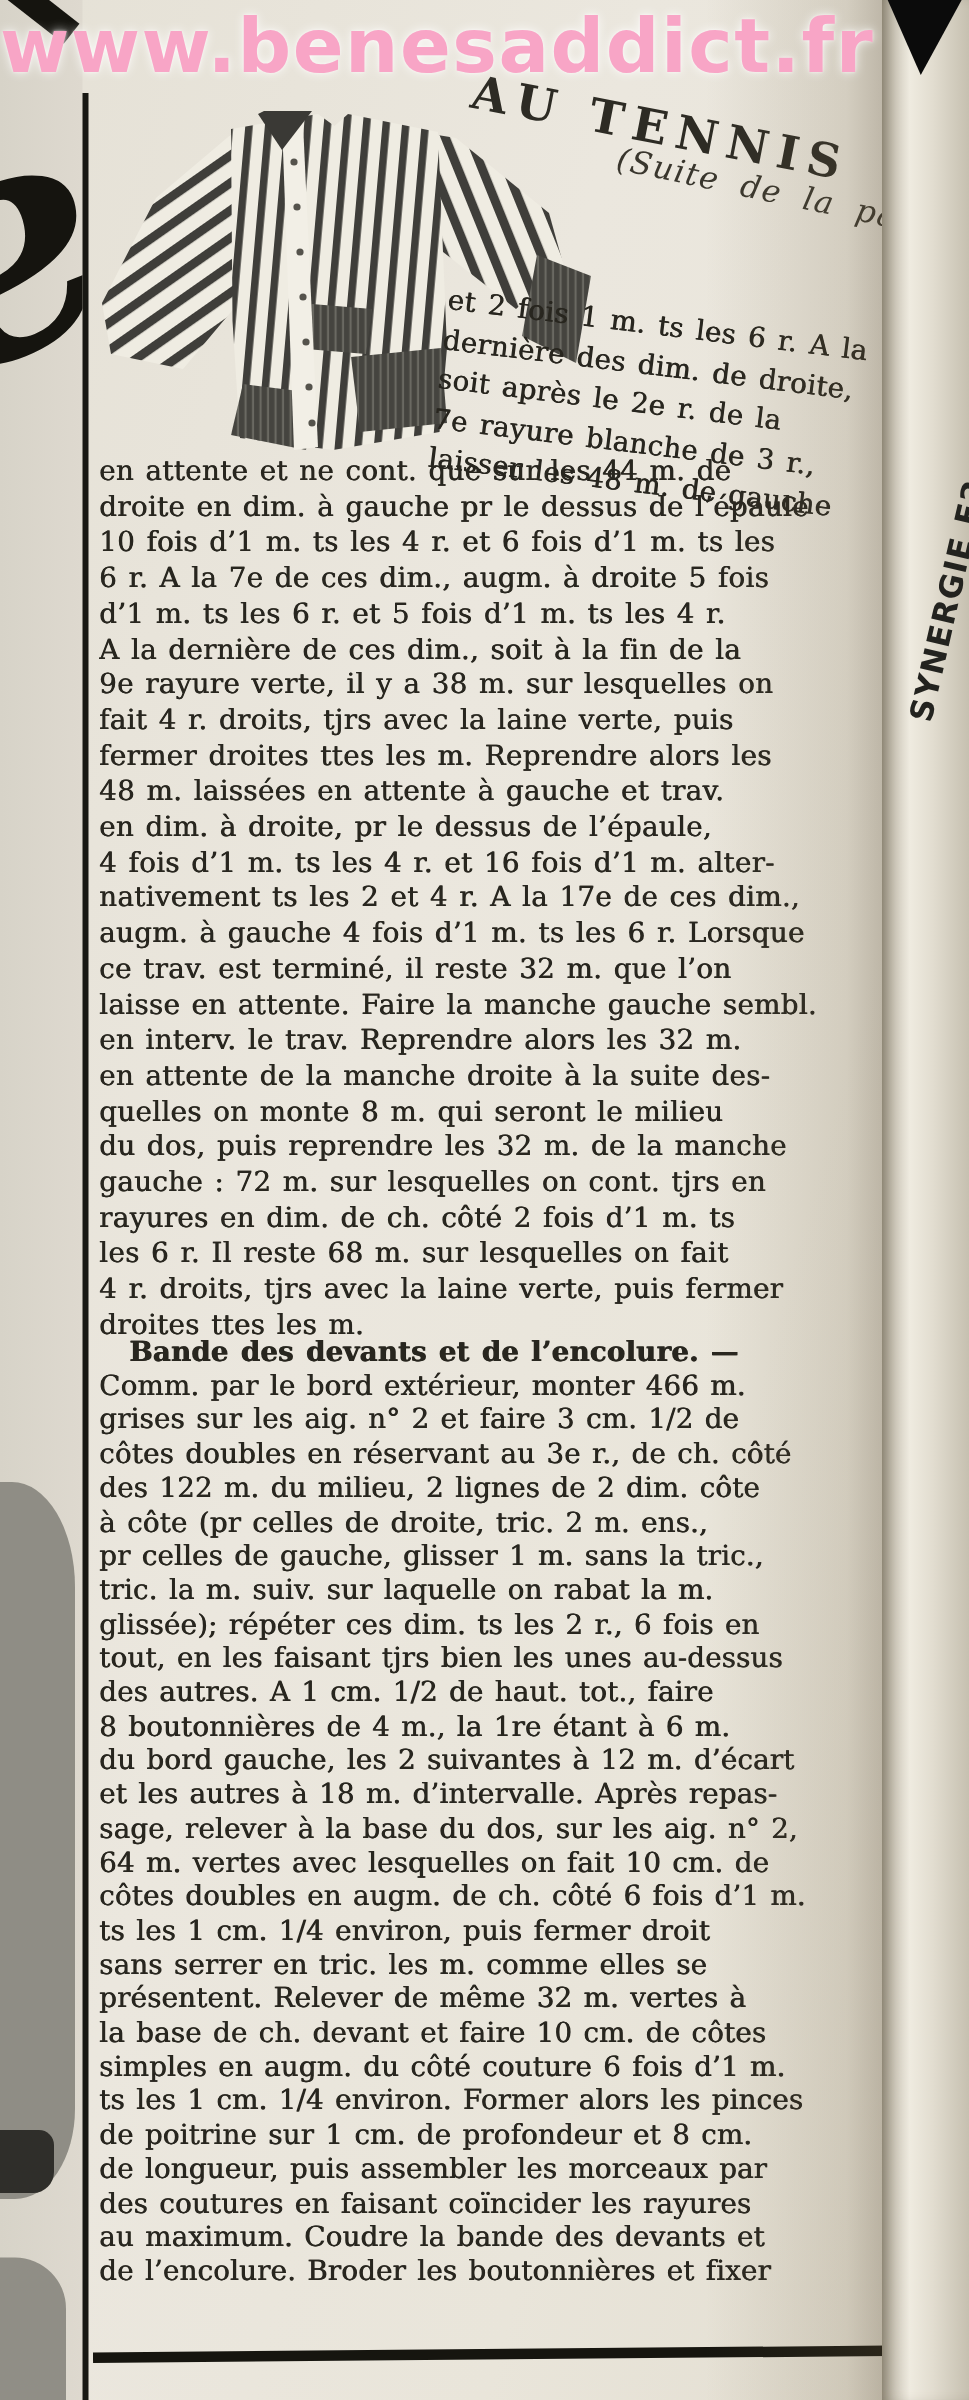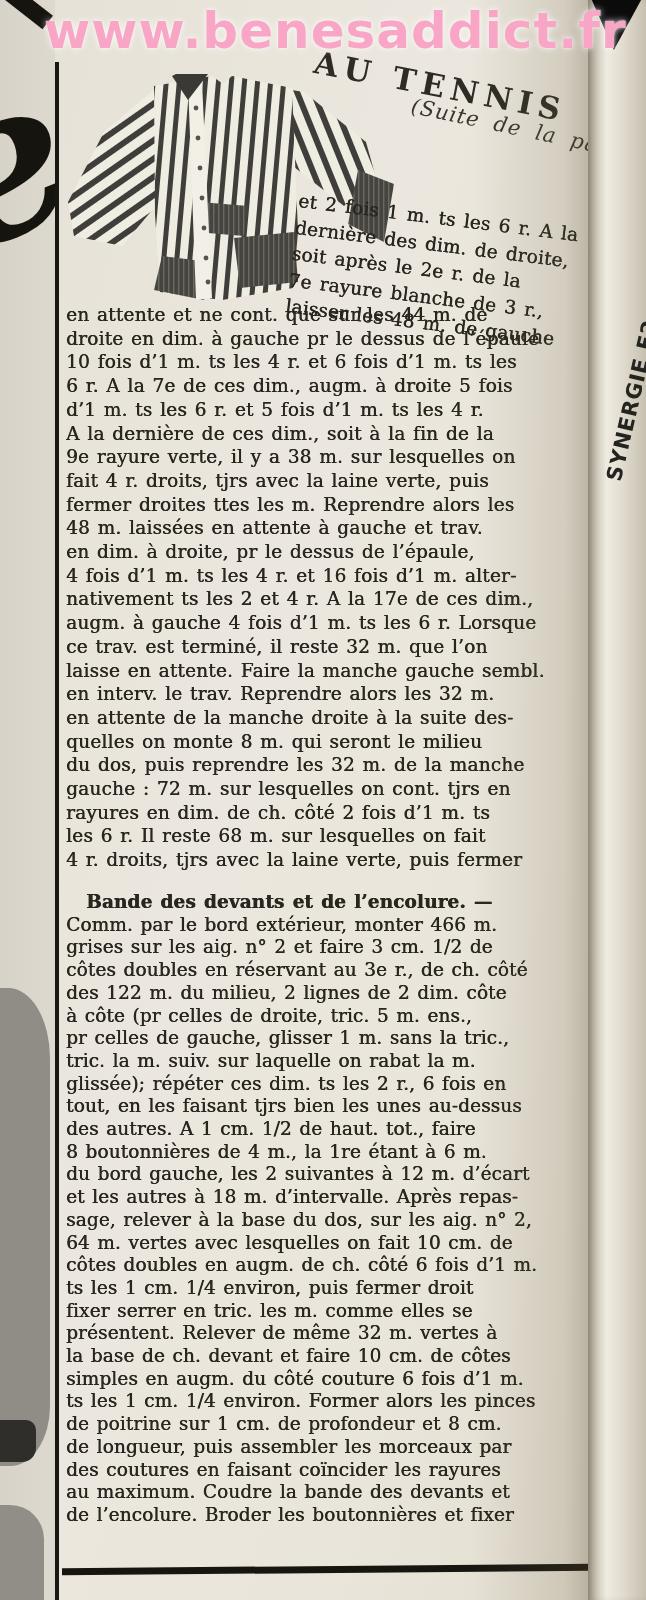--- a/index.html
+++ b/index.html
@@ -62,21 +62,21 @@
          letter-spacing:.1px;word-spacing:1.5px;z-index:2;}
   .sect-heading{font-weight:bold;text-indent:20px;white-space:nowrap;text-shadow:.5px 0 currentColor;}
 
   .bottom-rule{position:absolute;left:62px;top:1566px;width:530px;height:7px;background:#16150f;
                transform:rotate(-.5deg);z-index:2;}
 
   
   .watermark{position:absolute;left:0;top:0;width:516px;text-align:left;z-index:50;
              font-family:"DejaVu Sans",sans-serif;font-weight:bold;font-size:50px;line-height:62px;
              color:#f8a5c6;letter-spacing:1px;
-             text-shadow:0 0 7px rgba(255,255,255,.85),0 0 2px rgba(255,255,255,.6);padding-left:44px;}
+             text-shadow:0 0 7px rgba(255,255,255,.85),0 0 2px rgba(255,255,255,.6);}
 </style>
 </head>
 <body>
 
 <div class="scan">
 
   <div class="left-strip">
     <div class="script-bar"></div>
     <div class="script-glyph">e</div>
     <div class="left-photo"></div>
@@ -160,43 +160,44 @@
       <div class="textline">ce trav. est terminé, il reste 32 m. que l’on</div>
       <div class="textline">laisse en attente. Faire la manche gauche sembl.</div>
       <div class="textline">en interv. le trav. Reprendre alors les 32 m.</div>
       <div class="textline">en attente de la manche droite à la suite des-</div>
       <div class="textline">quelles on monte 8 m. qui seront le milieu</div>
       <div class="textline">du dos, puis reprendre les 32 m. de la manche</div>
       <div class="textline">gauche : 72 m. sur lesquelles on cont. tjrs en</div>
       <div class="textline">rayures en dim. de ch. côté 2 fois d’1 m. ts</div>
       <div class="textline">les 6 r. Il reste 68 m. sur lesquelles on fait</div>
       <div class="textline">4 r. droits, tjrs avec la laine verte, puis fermer</div>
+      <div class="textline">droites ttes les m.</div>
     </div>
 
   <div class="lower-block">
     <div class="sect-heading">Bande des devants et de l’encolure. —</div>
     <div>
         <div class="textline">Comm. par le bord extérieur, monter 466 m.</div>
         <div class="textline">grises sur les aig. n° 2 et faire 3 cm. 1/2 de</div>
         <div class="textline">côtes doubles en réservant au 3e r., de ch. côté</div>
         <div class="textline">des 122 m. du milieu, 2 lignes de 2 dim. côte</div>
-        <div class="textline">à côte (pr celles de droite, tric. 5 m. ens.,</div>
+        <div class="textline">à côte (pr celles de droite, tric. 2 m. ens.,</div>
         <div class="textline">pr celles de gauche, glisser 1 m. sans la tric.,</div>
         <div class="textline">tric. la m. suiv. sur laquelle on rabat la m.</div>
         <div class="textline">glissée); répéter ces dim. ts les 2 r., 6 fois en</div>
         <div class="textline">tout, en les faisant tjrs bien les unes au-dessus</div>
         <div class="textline">des autres. A 1 cm. 1/2 de haut. tot., faire</div>
         <div class="textline">8 boutonnières de 4 m., la 1re étant à 6 m.</div>
         <div class="textline">du bord gauche, les 2 suivantes à 12 m. d’écart</div>
         <div class="textline">et les autres à 18 m. d’intervalle. Après repas-</div>
         <div class="textline">sage, relever à la base du dos, sur les aig. n° 2,</div>
         <div class="textline">64 m. vertes avec lesquelles on fait 10 cm. de</div>
         <div class="textline">côtes doubles en augm. de ch. côté 6 fois d’1 m.</div>
         <div class="textline">ts les 1 cm. 1/4 environ, puis fermer droit</div>
-        <div class="textline">fixer serrer en tric. les m. comme elles se</div>
+        <div class="textline">sans serrer en tric. les m. comme elles se</div>
         <div class="textline">présentent. Relever de même 32 m. vertes à</div>
         <div class="textline">la base de ch. devant et faire 10 cm. de côtes</div>
         <div class="textline">simples en augm. du côté couture 6 fois d’1 m.</div>
         <div class="textline">ts les 1 cm. 1/4 environ. Former alors les pinces</div>
         <div class="textline">de poitrine sur 1 cm. de profondeur et 8 cm.</div>
         <div class="textline">de longueur, puis assembler les morceaux par</div>
         <div class="textline">des coutures en faisant coïncider les rayures</div>
         <div class="textline">au maximum. Coudre la bande des devants et</div>
         <div class="textline">de l’encolure. Broder les boutonnières et fixer</div>
       </div>

